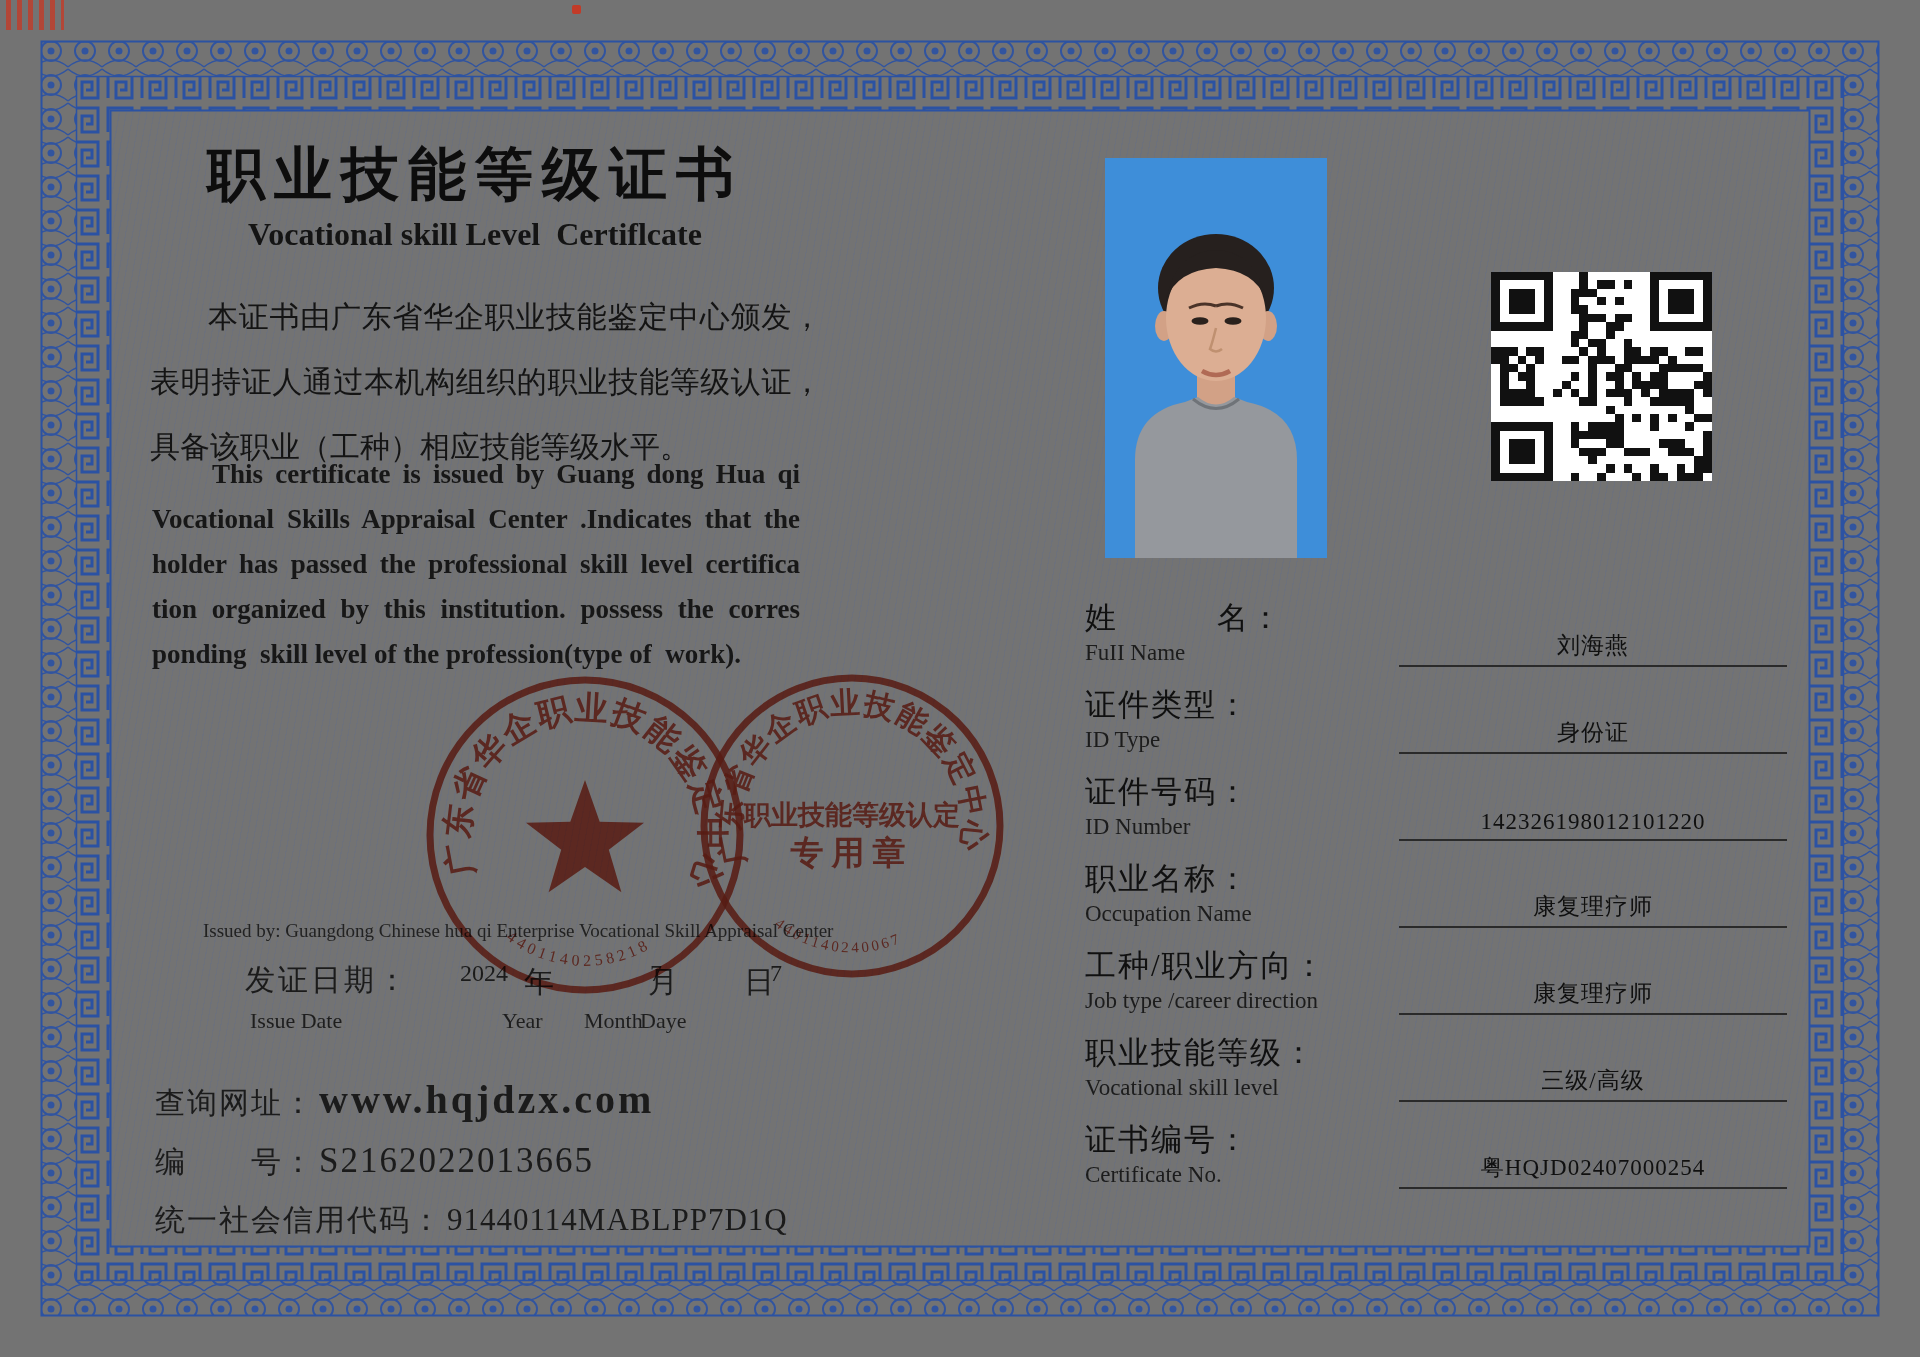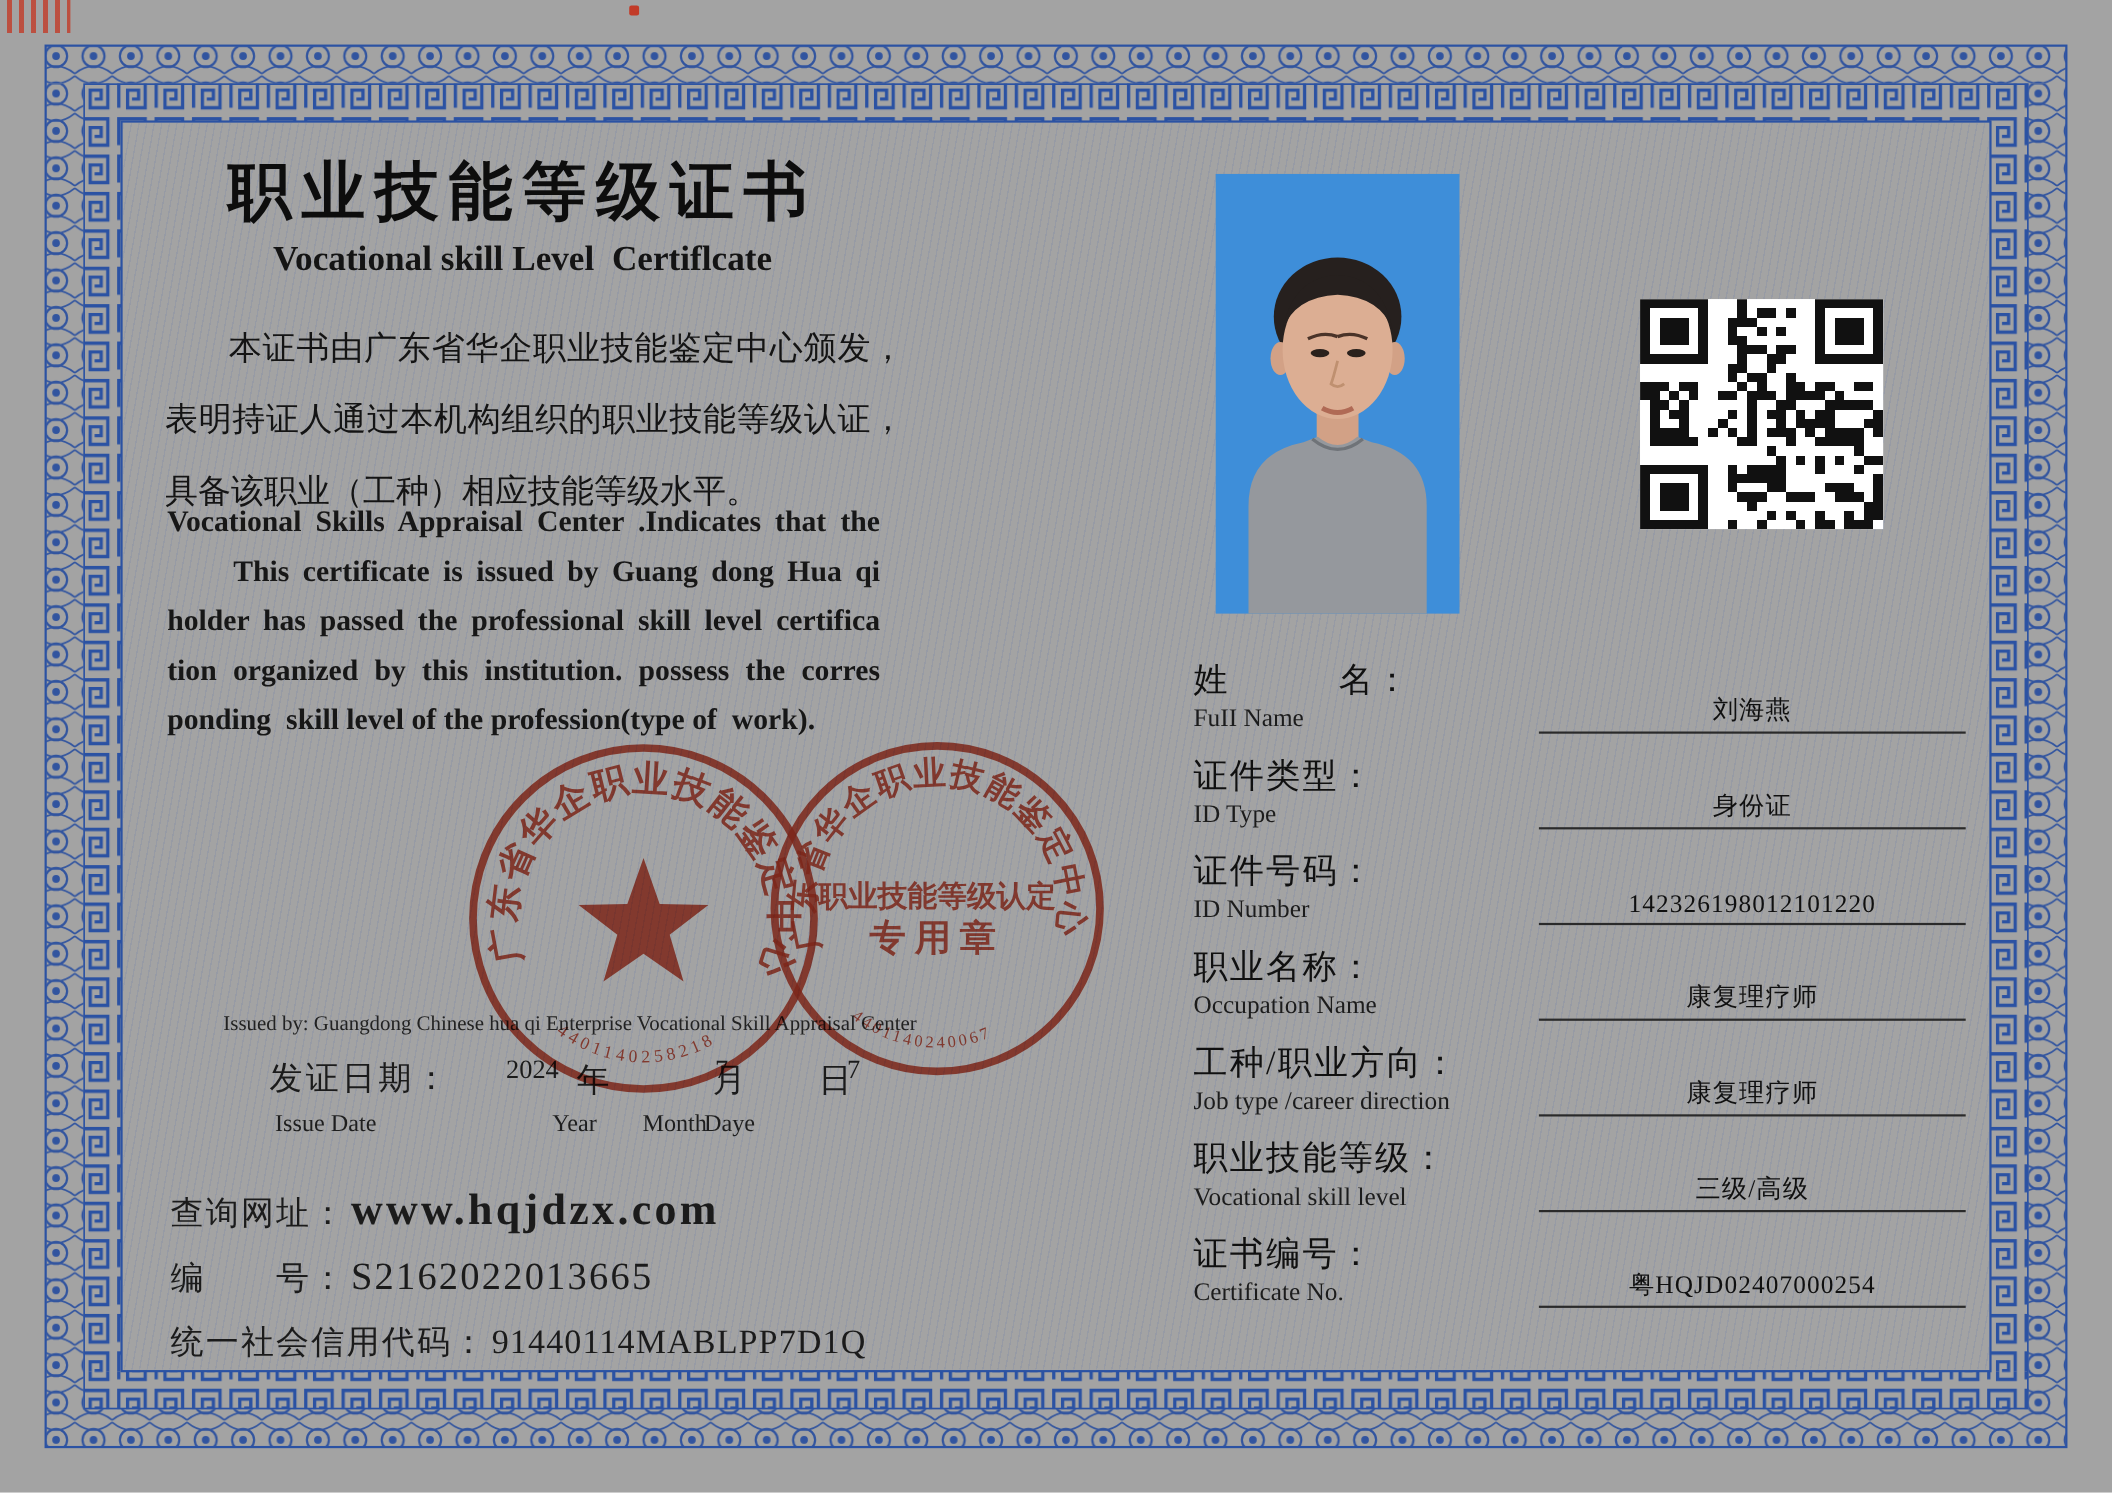--- a/index.html
+++ b/index.html
@@ -1,17 +1,17 @@
 <!DOCTYPE html>
 <html><head>
 <meta charset="utf-8">
 <style>
   html,body{margin:0;padding:0;background:#ffffff;}
   #cert{
-    position:relative;width:1920px;height:1357px;background:#a3a3a3;overflow:hidden;
+    position:relative;width:1920px;height:1357px;background:#737373;overflow:hidden;
     font-family:"Liberation Serif","DejaVu Serif",serif;color:#1b1b1b;
   }
   .abs{position:absolute;}
   
   .paper-lines{
     position:absolute;left:112px;top:112px;right:112px;bottom:112px;
     background:
       repeating-linear-gradient(100deg, rgba(70,100,175,0.13) 0px, rgba(70,100,175,0.13) 1.2px, rgba(255,255,255,0) 1.2px, rgba(255,255,255,0) 6.8px);
   }
   svg.frame{position:absolute;left:0;top:0;pointer-events:none;}
@@ -96,22 +96,22 @@
   <div class="abs title-cn">职业技能等级证书</div>
   <div class="abs title-en">Vocational skill Level  Certiflcate</div>
 
   <div class="abs intro-cn">
     <div class="jl indent">本证书由广东省华企职业技能鉴定中心颁发，</div>
     <div class="jl">表明持证人通过本机构组织的职业技能等级认证，</div>
     <div>具备该职业（工种）相应技能等级水平。</div>
   </div>
 
   <div class="abs intro-en">
+    <div class="jl indent">This certificate is issued by Guang dong Hua qi</div>
     <div class="jl">Vocational Skills Appraisal Center .Indicates that the</div>
-    <div class="jl indent">This certificate is issued by Guang dong Hua qi</div>
     <div class="jl">holder has passed the professional skill level certifica</div>
     <div class="jl">tion organized by this institution. possess the corres</div>
     <div class="last">ponding  skill level of the profession(type of  work).</div>
   </div>
 
   <div class="abs issuer-en">Issued by: Guangdong Chinese hua qi Enterprise Vocational Skill Appraisal Center</div>
 
   <div class="abs date-row">
     <span class="d-cn" style="left:95px;top:0;">发证日期：</span>
     <span class="d-en" style="left:100px;top:48px;">Issue Date</span>

